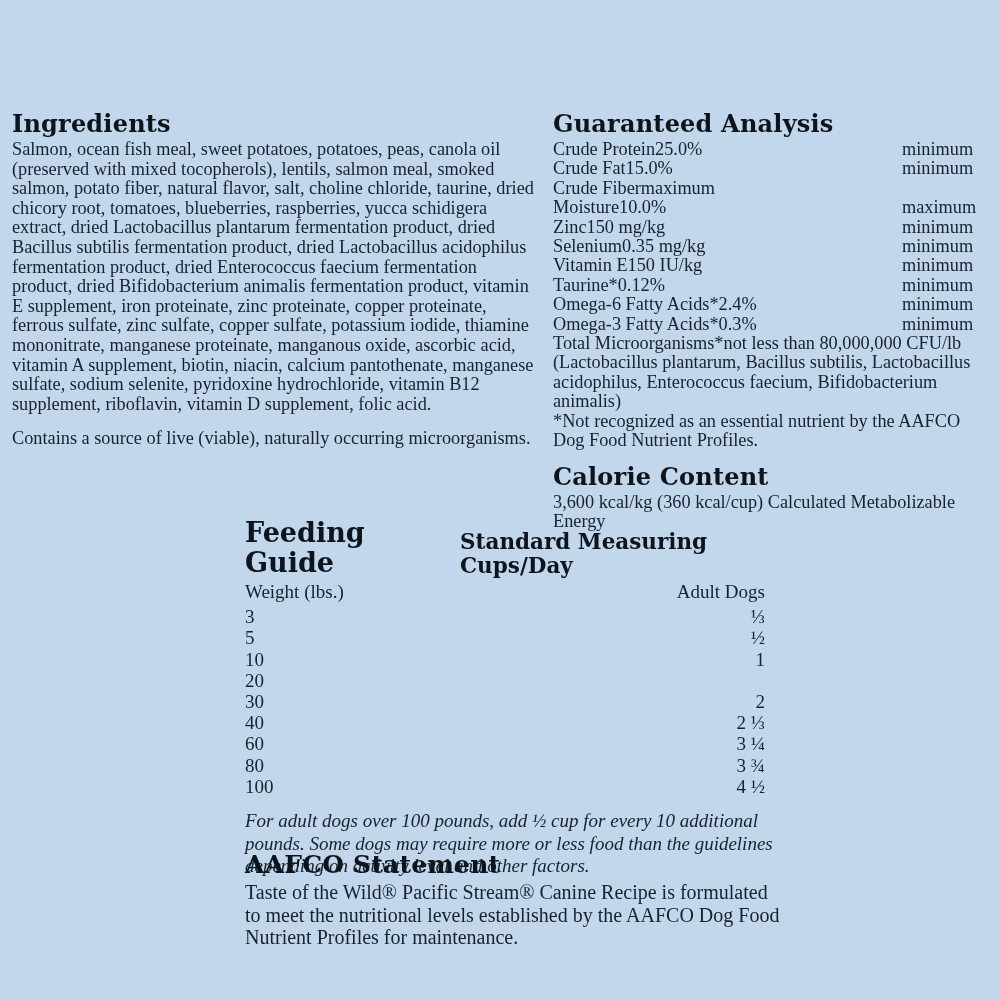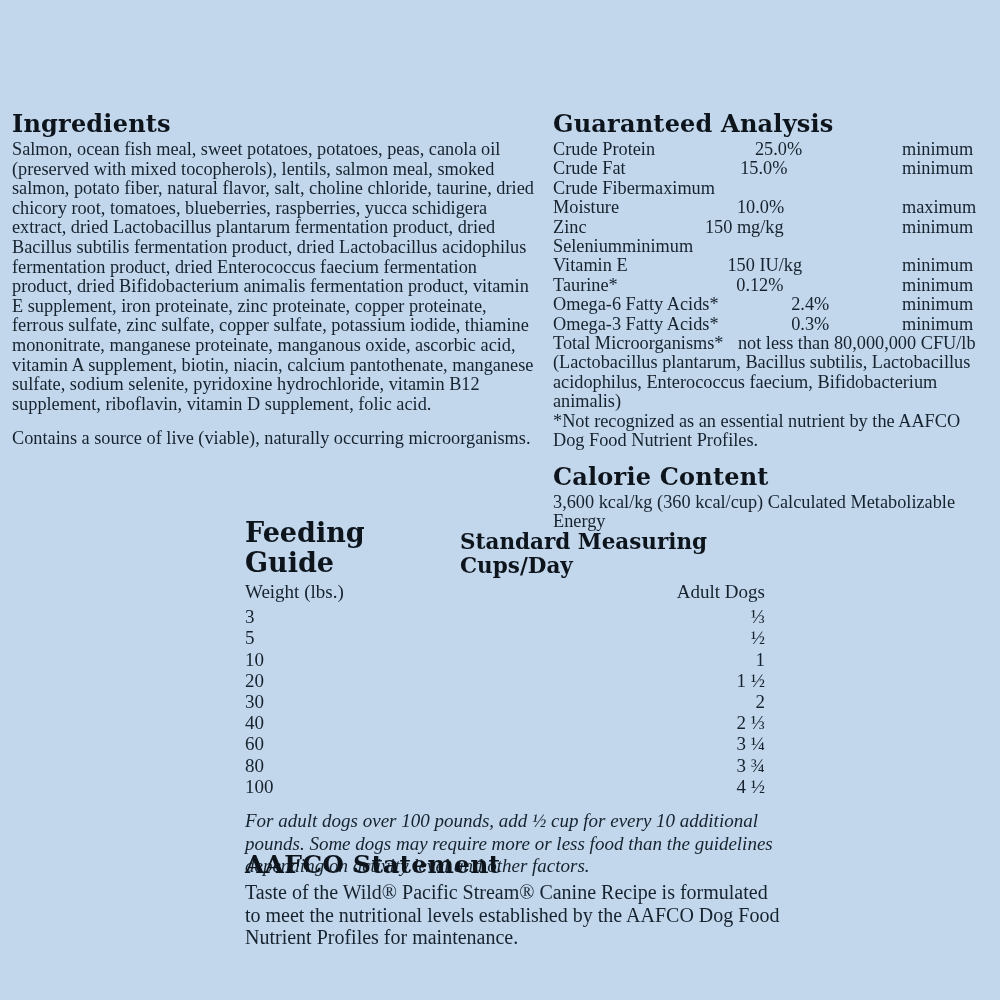--- a/index.html
+++ b/index.html
@@ -13,21 +13,21 @@
     font-family:"DejaVu Serif",serif;font-weight:bold;color:#0d141c;
     font-size:24px;line-height:27px;margin:0 0 3px 0;letter-spacing:.2px;
   }
   
   .ingredients{position:absolute;left:12px;top:110px;width:524px}
   .ingredients .body{font-size:18.3px;line-height:19.6px;margin:0}
   .ingredients .note{font-size:18.3px;line-height:19.6px;margin:15px 0 16px 0}
   .analysis{position:absolute;left:553px;top:110px;width:437px}
   .ga-row{display:flex;font-size:18.3px;line-height:19.4px}
   .ga-label{flex:0 0 auto}
-  .ga-value{flex:1;text-align:center}
+  .ga-value{flex:1;text-align:left}
   .ga-limit{flex:0 0 88px;text-align:left}
   .ga-detail,.ga-footnote{font-size:18.3px;line-height:19.4px;margin:0}
   .calorie-title{margin-top:12px}
   .calorie-body{font-size:18.3px;line-height:19.6px;margin:0}
   
   .feeding{position:absolute;left:245px;top:518px;width:545px}
   .fg-head{display:flex;align-items:flex-end}
   .fg-title{font-family:"DejaVu Serif",serif;font-weight:bold;color:#0d141c;
     font-size:27px;line-height:30px;flex:0 0 215px;margin:0}
   .cups-title{font-family:"DejaVu Serif",serif;font-weight:bold;color:#0d141c;
@@ -73,20 +73,21 @@
     <span class="ga-value">10.0%</span>
     <span class="ga-limit">maximum</span>
   </div>
   <div class="ga-row">
     <span class="ga-label">Zinc</span>
     <span class="ga-value">150 mg/kg</span>
     <span class="ga-limit">minimum</span>
   </div>
   <div class="ga-row">
     <span class="ga-label">Selenium</span>
+    <span class="ga-value">0.35 mg/kg</span>
     <span class="ga-limit">minimum</span>
   </div>
   <div class="ga-row">
     <span class="ga-label">Vitamin E</span>
     <span class="ga-value">150 IU/kg</span>
     <span class="ga-limit">minimum</span>
   </div>
   <div class="ga-row">
     <span class="ga-label">Taurine*</span>
     <span class="ga-value">0.12%</span>
@@ -130,21 +131,20 @@
   <div class="fg-row">
     <span class="col-weight">5</span>
     <span class="col-cups">½</span>
   </div>
   <div class="fg-row">
     <span class="col-weight">10</span>
     <span class="col-cups">1</span>
   </div>
   <div class="fg-row">
     <span class="col-weight">20</span>
-    <span class="col-cups">1 ½</span>
   </div>
   <div class="fg-row">
     <span class="col-weight">30</span>
     <span class="col-cups">2</span>
   </div>
   <div class="fg-row">
     <span class="col-weight">40</span>
     <span class="col-cups">2 ⅓</span>
   </div>
   <div class="fg-row">

